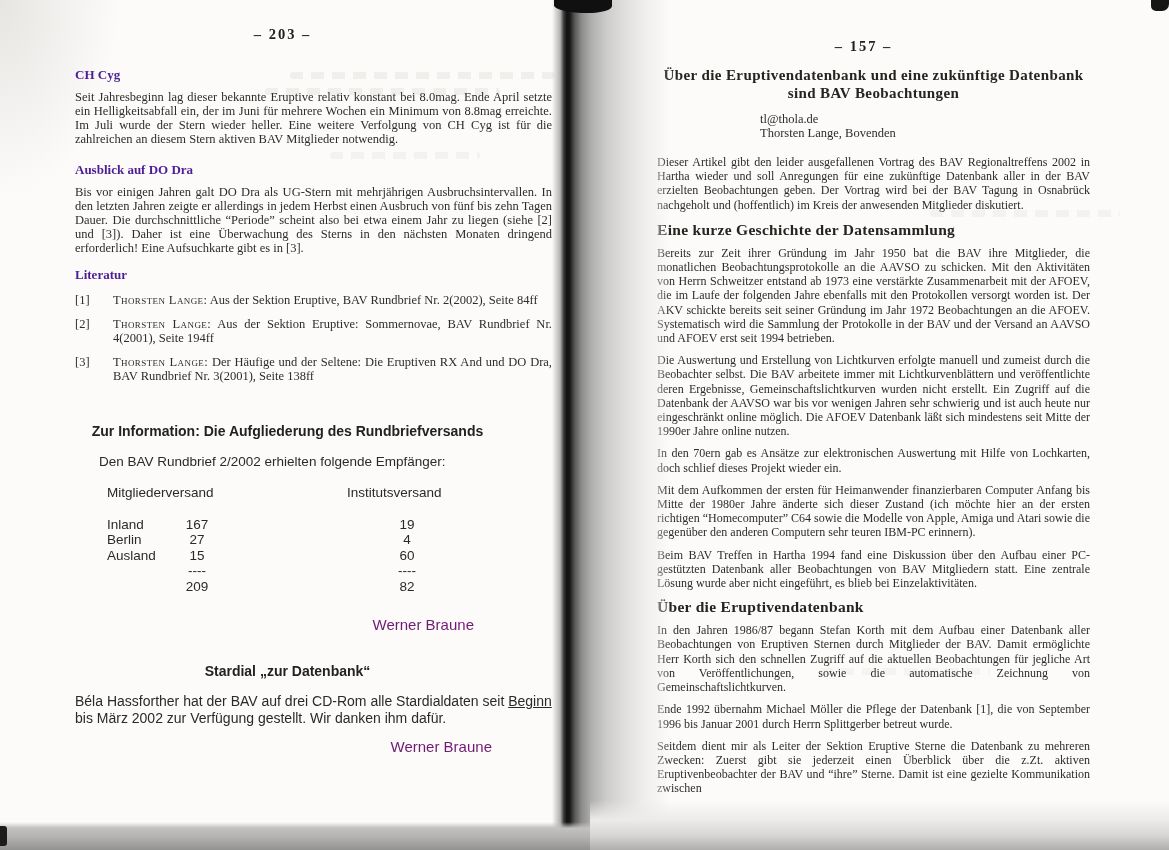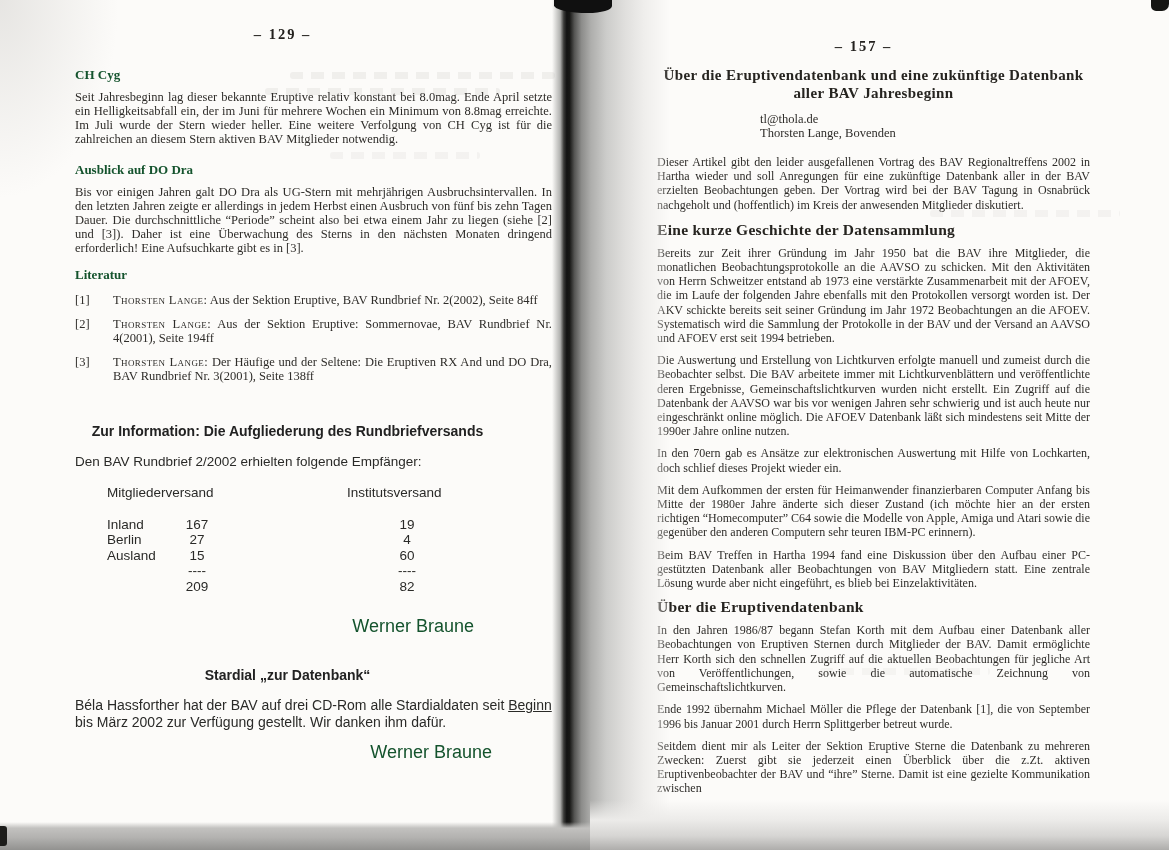--- a/index.html
+++ b/index.html
@@ -29,68 +29,68 @@
 
   
   .page{position:absolute;top:0;}
   #page-left{left:75px;width:477px;top:26px;}
   #page-right{left:657px;width:433px;top:38px;}
 
   .pagenum{font-weight:bold;font-size:14.5px;letter-spacing:2px;text-align:center;color:#23211e;}
   #page-left .pagenum{width:415px;}
   #page-right .pagenum{padding-right:20px;}
 
-  .h-serif{font-weight:bold;font-size:13px;color:#14532d;margin:16px 0 7px 0;}
+  .h-serif{font-weight:bold;font-size:13px;color:#4c1d95;margin:16px 0 7px 0;}
   .h-serif-lg{font-weight:bold;font-size:15.5px;color:#262420;margin:12px 0 7px 0;letter-spacing:.3px;}
   .body-p{font-size:12.5px;line-height:14px;text-align:justify;hyphens:auto;margin:0 0 8px 0;}
   #page-right .body-p{font-size:12px;line-height:14.2px;}
 
   .title{font-weight:bold;font-size:15px;line-height:17.5px;text-align:center;letter-spacing:.4px;
          color:#262420;margin-top:12px;}
   .author-block{margin:11px 0 0 103px;font-size:12.5px;line-height:13.5px;}
 
   .lit-item{display:flex;font-size:12.5px;line-height:14px;margin:0 0 10px 0;}
   .lit-label{width:38px;flex:none;}
   .lit-text{flex:1;text-align:justify;}
   .smallcaps{font-variant:small-caps;letter-spacing:.4px;}
 
   
   .sans{font-family:"Liberation Sans", sans-serif;}
   .center-shift{width:425px;text-align:center;}
   .info-head{font-weight:bold;font-size:14px;margin-top:40px;color:#222;}
-  .info-intro{font-size:13.5px;margin-top:15px;color:#2a2a28;}
+  .info-intro{font-size:13.5px;margin-top:15px;color:#2a2a28;margin-left:24px;}
   .send-table{margin:16px 0 0 32px;font-size:13.5px;line-height:15.5px;color:#2a2a28;}
   .t-row{display:grid;grid-template-columns:70px 40px 130px 120px;}
   .t-head{margin-bottom:16px;}
   .t-c1{grid-column:1 / span 2;}
   .t-label{grid-column:1;}
   .t-num1{grid-column:2;text-align:center;}
   .t-num2{grid-column:4;text-align:center;}
   .t-h2{grid-column:4;text-align:left;}
-  .signature{font-size:18px;text-align:right;margin-top:22px;color:#14532d;}
+  .signature{font-size:15px;text-align:right;margin-top:22px;color:#701a75;}
   .sig1{padding-right:78px;}
   .sig2{padding-right:60px;}
   .stardial-head{font-weight:bold;font-size:14px;margin-top:30px;color:#222;}
   .sans-p{font-size:14px;line-height:16.5px;margin-top:14px;color:#2a2a28;}
   .u{text-decoration:underline;}
 </style>
 </head>
 <body>
 
 <div id="scan">
 
   <div class="shade-tl"></div>
   <div class="bleed" style="left:290px;top:72px;width:265px;"></div>
   <div class="bleed" style="left:265px;top:88px;width:235px;"></div>
   <div class="bleed" style="left:330px;top:152px;width:150px;opacity:.3;"></div>
   <div class="bleed" style="left:930px;top:210px;width:190px;opacity:.3;"></div>
   <div class="bleed" style="left:820px;top:668px;width:170px;opacity:.25;"></div>
 
   <div class="page" id="page-left">
-    <div class="pagenum">– 129 –</div>
+    <div class="pagenum">– 203 –</div>
 
     <div class="h-serif" style="margin-top:24px;">CH Cyg</div>
     <div class="body-p">Seit Jahresbeginn lag dieser bekannte Eruptive relativ konstant bei 8.0mag. Ende April setzte ein Helligkeitsabfall ein, der im Juni für mehrere Wochen ein Minimum von 8.8mag erreichte. Im Juli wurde der Stern wieder heller. Eine weitere Verfolgung von CH Cyg ist für die zahlreichen an diesem Stern aktiven BAV Mitglieder notwendig.</div>
 
     <div class="h-serif">Ausblick auf DO Dra</div>
     <div class="body-p">Bis vor einigen Jahren galt DO Dra als UG-Stern mit mehrjährigen Ausbruchsintervallen. In den letzten Jahren zeigte er allerdings in jedem Herbst einen Ausbruch von fünf bis zehn Tagen Dauer. Die durchschnittliche “Periode” scheint also bei etwa einem Jahr zu liegen (siehe [2] und [3]). Daher ist eine Überwachung des Sterns in den nächsten Monaten dringend erforderlich! Eine Aufsuchkarte gibt es in [3].</div>
 
     <div class="h-serif" style="margin-top:12px;margin-bottom:10px;">Literatur</div>
 
     <div class="lit-item">
@@ -146,21 +146,21 @@
     <div class="sans stardial-head center-shift">Stardial „zur Datenbank“</div>
     <div class="sans sans-p"><span>Béla Hassforther hat der BAV auf drei CD-Rom alle Stardialdaten seit </span><span class="u">Beginn</span><span> bis März 2002 zur Verfügung gestellt. Wir danken ihm dafür.</span></div>
     <div class="sans signature sig2" style="margin-top:12px;">Werner Braune</div>
   </div>
 
   <div class="page" id="page-right">
     <div class="pagenum">– 157 –</div>
 
     <div class="title">
       <div>Über die Eruptivendatenbank und eine zukünftige Datenbank</div>
-      <div>aller BAV Jahresbeginn</div>
+      <div>sind BAV Beobachtungen</div>
     </div>
 
     <div class="author-block">
       <div>tl@thola.de</div>
       <div>Thorsten Lange, Bovenden</div>
     </div>
 
     <div class="body-p" style="margin-top:15px;">Dieser Artikel gibt den leider ausgefallenen Vortrag des BAV Regionaltreffens 2002 in Hartha wieder und soll Anregungen für eine zukünftige Datenbank aller in der BAV erzielten Beobachtungen geben. Der Vortrag wird bei der BAV Tagung in Osnabrück nachgeholt und (hoffentlich) im Kreis der anwesenden Mitglieder diskutiert.</div>
 
     <div class="h-serif-lg" style="margin-top:9px;">Eine kurze Geschichte der Datensammlung</div>

